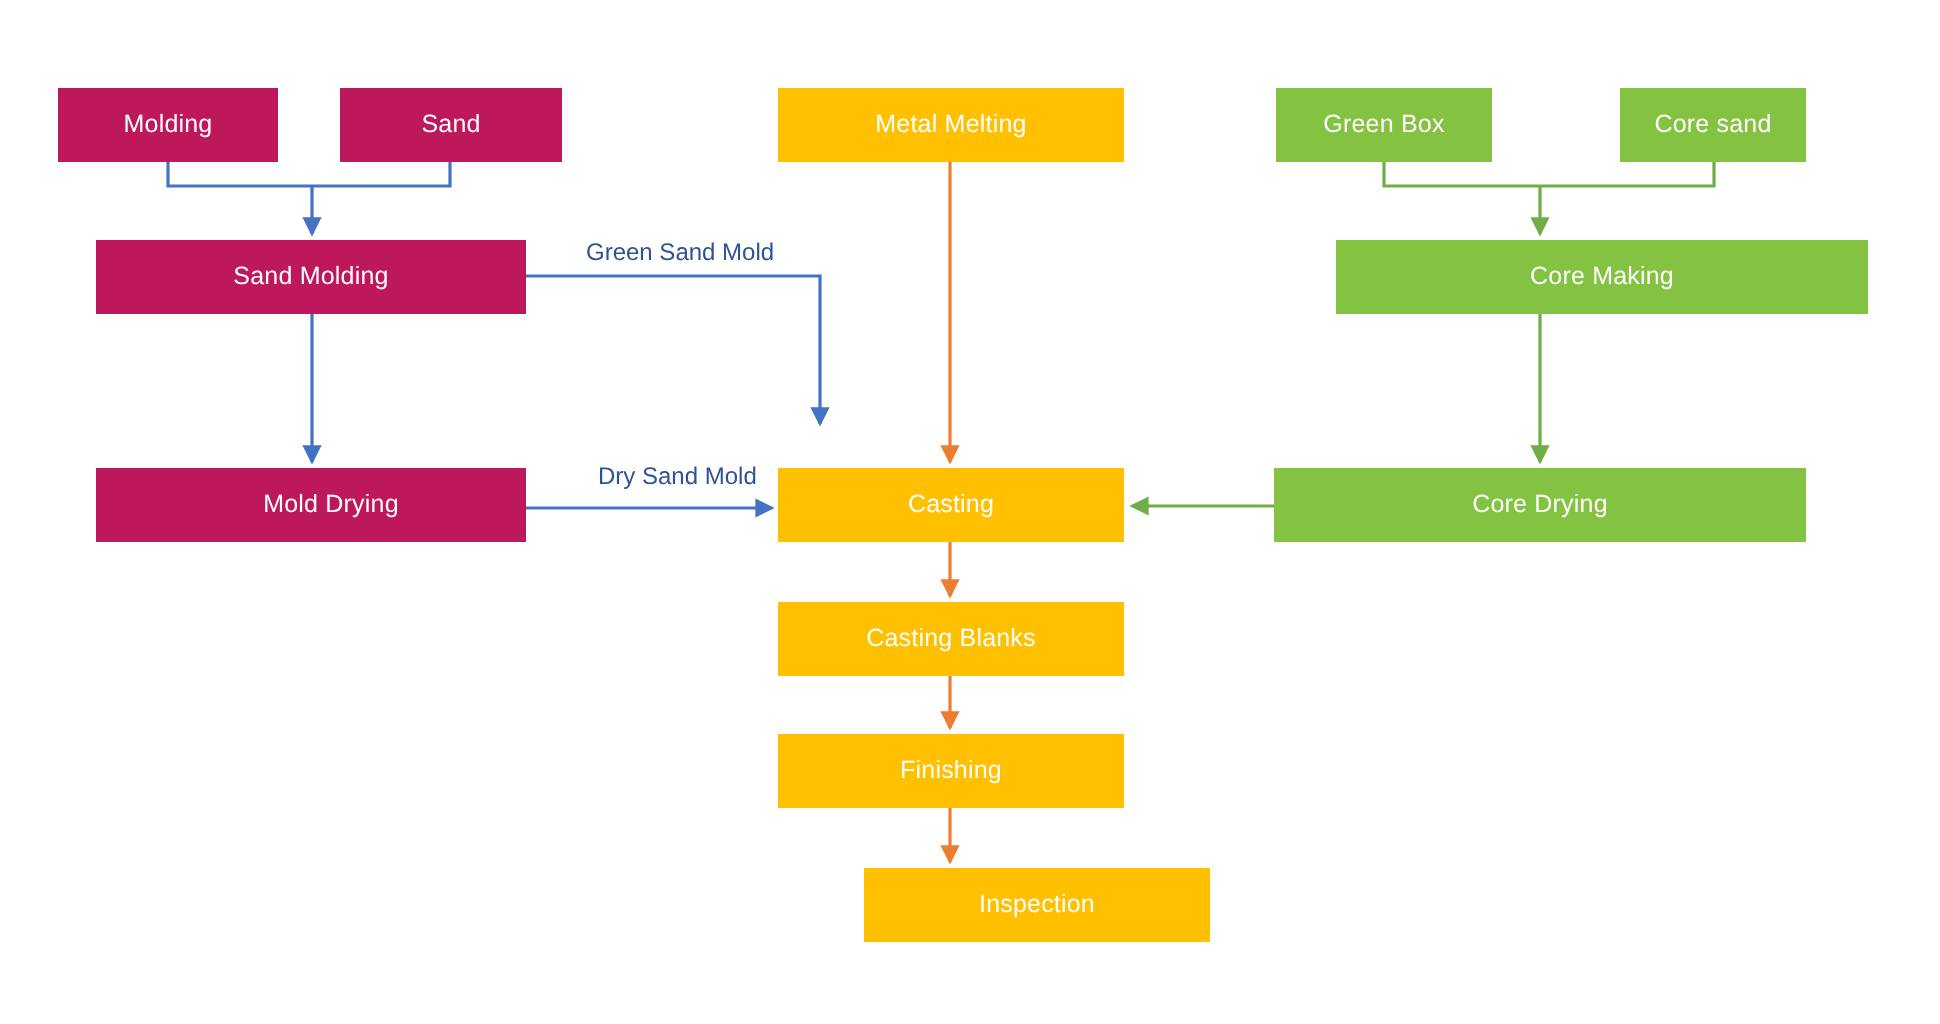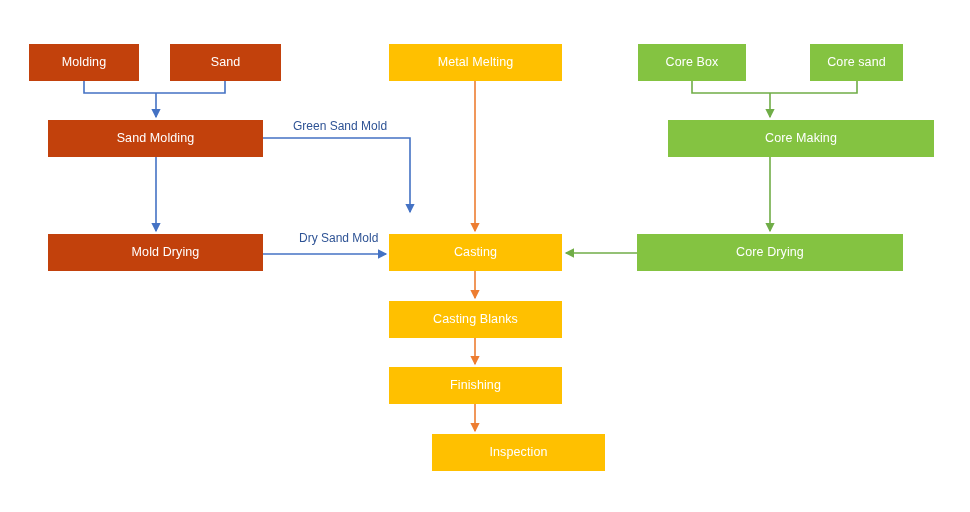--- a/index.html
+++ b/index.html
@@ -33,21 +33,21 @@
     justify-content: center;
     box-sizing: border-box;
     color: #ffffff;
     font-size: 12.5px;
     font-family: "Liberation Sans", sans-serif;
     letter-spacing: 0.1px;
     text-align: center;
     line-height: 1.1;
     user-select: none;
   }
-  .node.blue   { background: #c2410c; }
+  .node.blue   { background: #be185d; }
   .node.orange { background: #FFC000; }
   .node.green  { background: #84C341; }
 
   .edge-label {
     position: absolute;
     font-size: 12px;
     font-family: "Liberation Sans", sans-serif;
     color: #2E5395;
     white-space: nowrap;
     user-select: none;
@@ -158,21 +158,21 @@
 
   <div class="node orange" style="left:389px; top:367px; width:173px; height:37px;">
     <span>Finishing</span>
   </div>
 
   <div class="node orange" style="left:389px; top:434px; width:173px; height:37px;margin-left:43px;">
     <span>Inspection</span>
   </div>
 
   <div class="node green" style="left:638px; top:44px; width:108px; height:37px;">
-    <span>Core Box</span>
+    <span>Green Box</span>
   </div>
 
   <div class="node green" style="left:810px; top:44px; width:93px; height:37px;">
     <span>Core sand</span>
   </div>
 
   <div class="node green" style="left:668px; top:120px; width:266px; height:37px;">
     <span>Core Making</span>
   </div>
 

